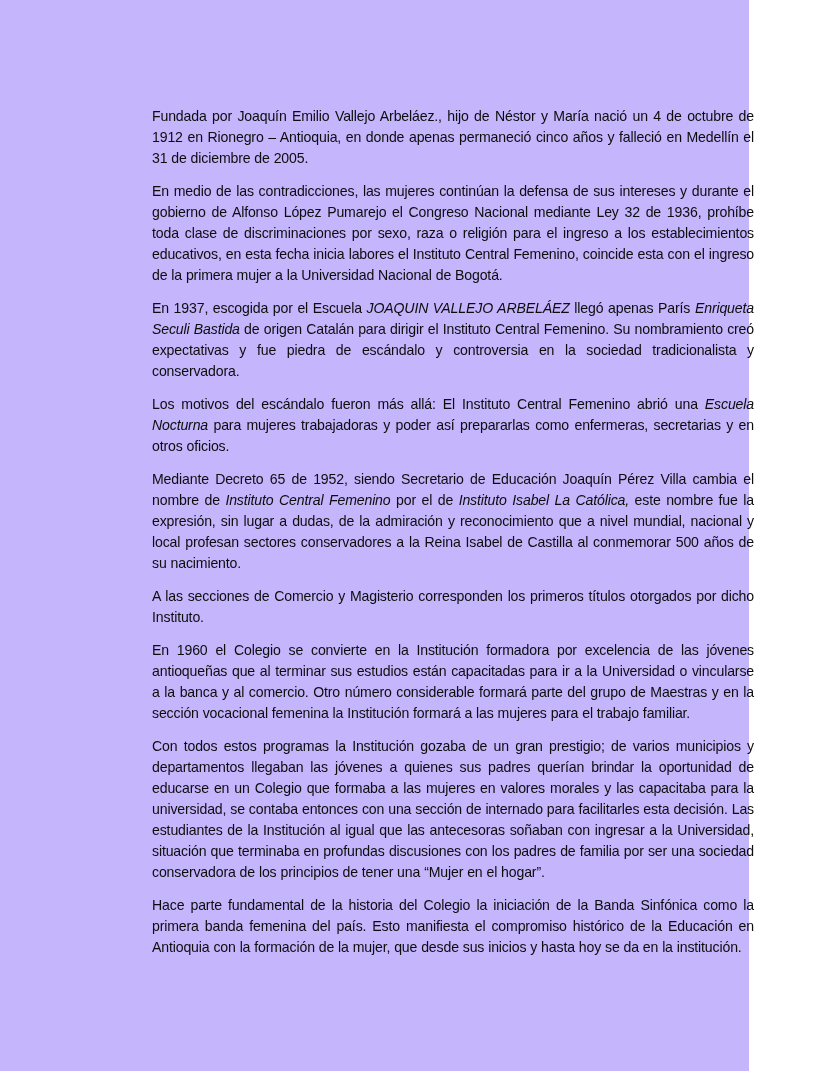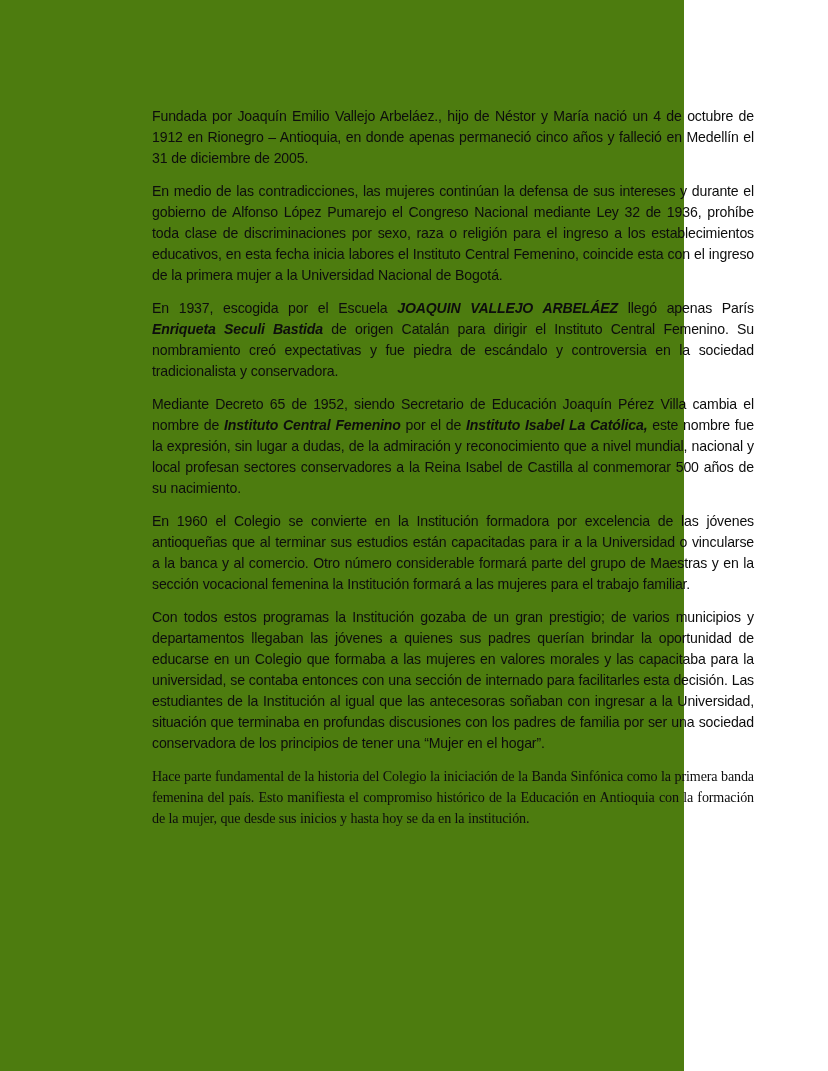--- a/index.html
+++ b/index.html
@@ -9,58 +9,59 @@
   }
   body {
     width: 828px;
     height: 1071px;
     font-family: "Liberation Sans", sans-serif;
     color: #0d0d0d;
     -webkit-font-smoothing: antialiased;
   }
   .page {
     position: relative;
-    width: 684px;
+    width: 749px;
     height: 1071px;
-    background: #4d7c0f;
+    background: #c4b5fd;
     box-sizing: border-box;
   }
   .doc-body {
     position: absolute;
     left: 152px;
     top: 106px;
     width: 602px;
   }
   p.para {
     margin: 0 0 12px 0;
     font-size: 14.1px;
     line-height: 21px;
     text-align: justify;
     text-justify: inter-word;
     letter-spacing: -0.01em;
     word-spacing: 0.01em;
     color: #0d0d0d;
   }
   p.para:last-child {
     margin-bottom: 16px;
-    font-family: Liberation Serif, serif;
   }
   
   .bi {
-    font-weight: bold;
+    font-weight: normal;
     font-style: italic;
   }
 </style>
 </head>
 <body>
 
 <div class="page">
   <div class="doc-body">
 
   <p class="para"><span>Fundada por Joaquín Emilio Vallejo Arbeláez., hijo de Néstor y María nació un 4 de octubre de 1912 en Rionegro – Antioquia, en donde apenas permaneció cinco años y falleció en Medellín el 31 de diciembre de 2005.</span></p>
       <p class="para"><span>En medio de las contradicciones, las mujeres continúan la defensa de sus intereses y durante el gobierno de Alfonso López Pumarejo el Congreso Nacional mediante Ley 32 de 1936, prohíbe toda clase de discriminaciones por sexo, raza o religión para el ingreso a los establecimientos educativos, en esta fecha inicia labores el Instituto Central Femenino, coincide esta con el ingreso de la primera mujer a la Universidad Nacional de Bogotá.</span></p>
       <p class="para"><span>En 1937, escogida por el Escuela </span><span class="bi">JOAQUIN VALLEJO ARBELÁEZ</span><span> llegó apenas París </span><span class="bi">Enriqueta Seculi Bastida</span><span> de origen Catalán para dirigir el Instituto Central Femenino. Su nombramiento creó expectativas y fue piedra de escándalo y controversia en la sociedad tradicionalista y conservadora.</span></p>
+      <p class="para"><span>Los motivos del escándalo fueron más allá: El Instituto Central Femenino abrió una </span><span class="bi">Escuela Nocturna</span><span> para mujeres trabajadoras y poder así prepararlas como enfermeras, secretarias y en otros oficios.</span></p>
       <p class="para"><span>Mediante Decreto 65 de 1952, siendo Secretario de Educación Joaquín Pérez Villa cambia el nombre de </span><span class="bi">Instituto Central Femenino</span><span> por el de </span><span class="bi">Instituto Isabel La Católica,</span><span> este nombre fue la expresión, sin lugar a dudas, de la admiración y reconocimiento que a nivel mundial, nacional y local profesan sectores conservadores a la Reina Isabel de Castilla al conmemorar 500 años de su nacimiento.</span></p>
+      <p class="para"><span>A las secciones de Comercio y Magisterio corresponden los primeros títulos otorgados por dicho Instituto.</span></p>
       <p class="para"><span>En 1960 el Colegio se convierte en la Institución formadora por excelencia de las jóvenes antioqueñas que al terminar sus estudios están capacitadas para ir a la Universidad o vincularse a la banca y al comercio. Otro número considerable formará parte del grupo de Maestras y en la sección vocacional femenina la Institución formará a las mujeres para el trabajo familiar.</span></p>
       <p class="para"><span>Con todos estos programas la Institución gozaba de un gran prestigio; de varios municipios y departamentos llegaban las jóvenes a quienes sus padres querían brindar la oportunidad de educarse en un Colegio que formaba a las mujeres en valores morales y las capacitaba para la universidad, se contaba entonces con una sección de internado para facilitarles esta decisión. Las estudiantes de la Institución al igual que las antecesoras soñaban con ingresar a la Universidad, situación que terminaba en profundas discusiones con los padres de familia por ser una sociedad conservadora de los principios de tener una “Mujer en el hogar”.</span></p>
       <p class="para"><span>Hace parte fundamental de la historia del Colegio la iniciación de la Banda Sinfónica como la primera banda femenina del país.  Esto manifiesta el compromiso histórico de la Educación en Antioquia con la formación de la mujer, que desde sus inicios y hasta hoy se da en la institución.</span></p>
     </div>
 </div>
 
 </body></html>

